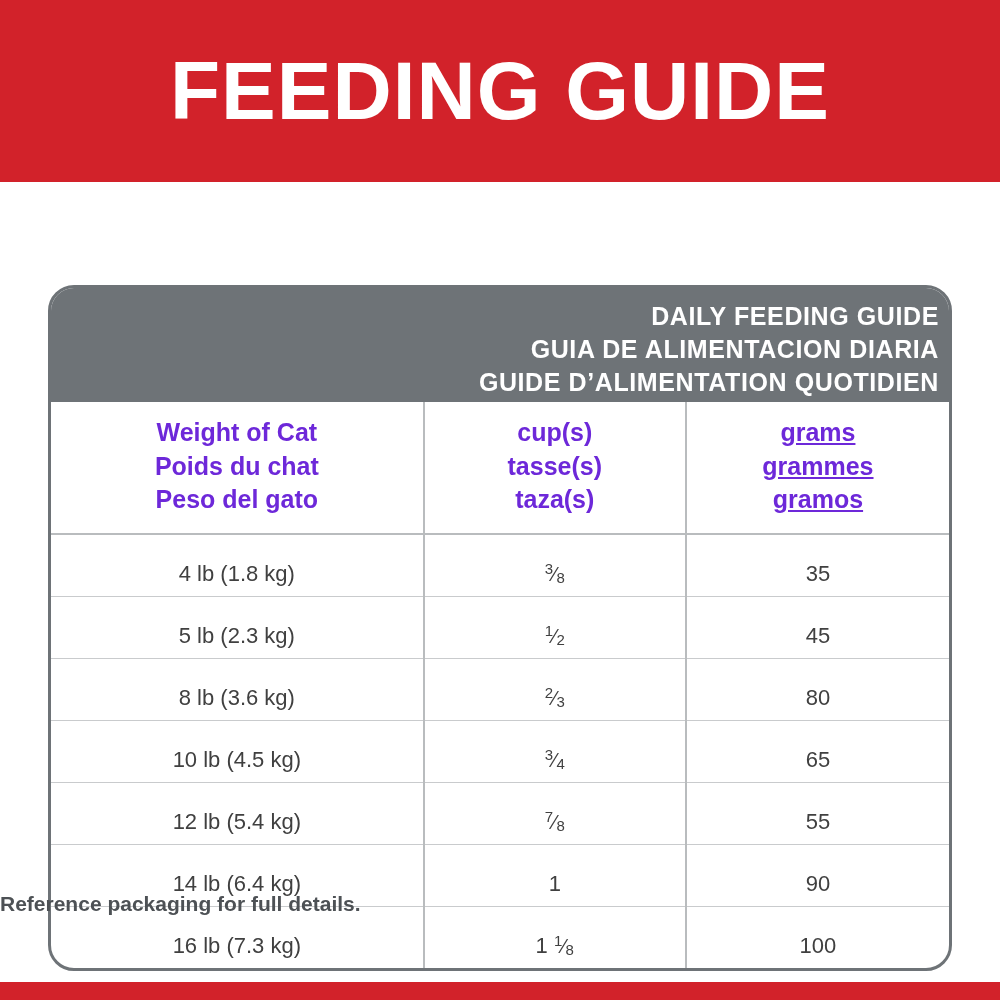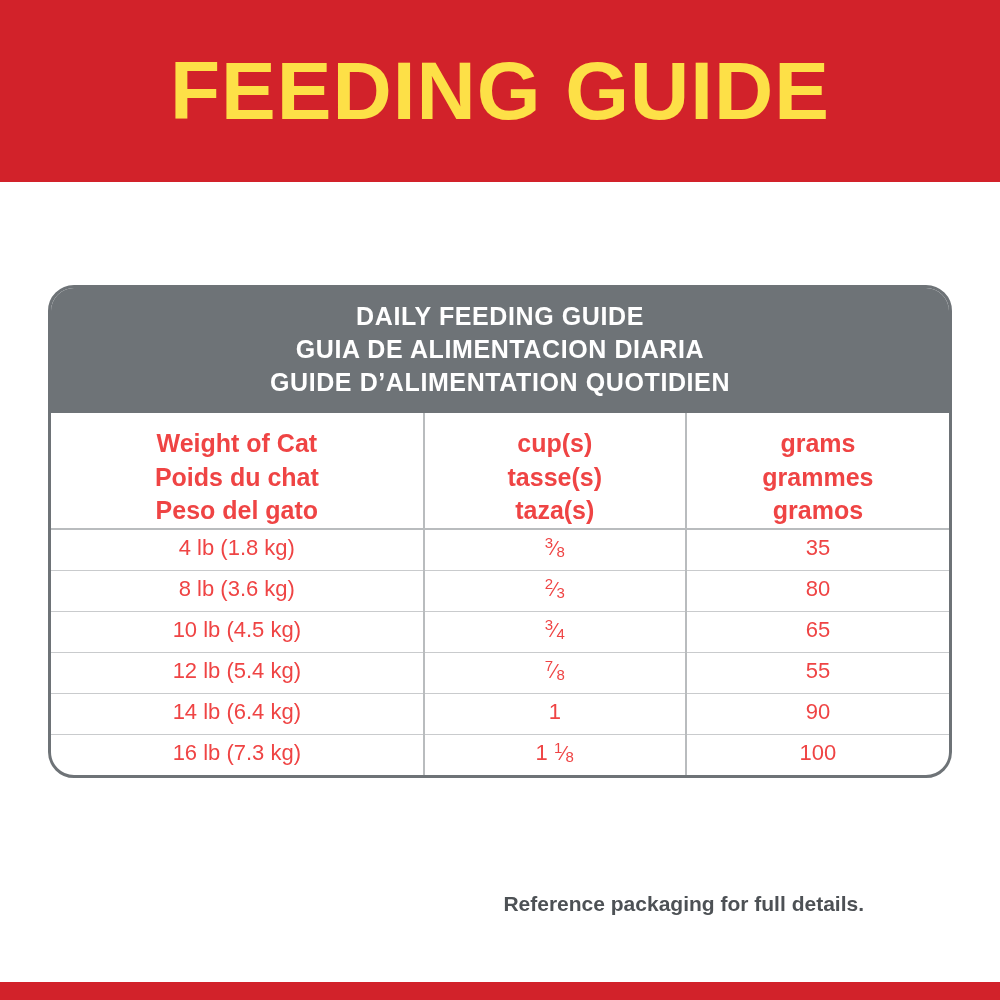--- a/index.html
+++ b/index.html
@@ -21,21 +21,21 @@
     top: 0;
     left: 0;
     width: 1000px;
     height: 182px;
     background: #d2222a;
     display: flex;
     align-items: center;
     justify-content: center;
   }
   .banner-title {
-    color: #fde047;
+    color: #ffffff;
     font-size: 82px;
     font-weight: bold;
     letter-spacing: 1px;
     line-height: 1;
     text-align: right;
     font-family: "Liberation Sans", sans-serif;
   }
 
   
   .bottom-bar {
@@ -56,58 +56,58 @@
     border: 3px solid #6e7377;
     border-radius: 26px;
     background: #ffffff;
     box-sizing: border-box;
     overflow: hidden;
   }
 
   .card-header {
     background: #6e7377;
     color: #ffffff;
-    text-align: center;
-    padding: 12px 10px 14px 10px;
+    text-align: right;
+    padding: 12px 10px 3px 10px;
   }
   .card-header div {
     font-size: 25px;
     font-weight: bold;
     letter-spacing: 0.6px;
     line-height: 1.32;
   }
 
   table.guide {
     width: 100%;
     border-collapse: collapse;
     table-layout: fixed;
   }
   table.guide col.c1 { width: 41.5%; }
   table.guide col.c2 { width: 29.2%; }
   table.guide col.c3 { width: 29.3%; }
 
   table.guide th {
-    color: #ef4444;
+    color: #6d28d9;
     font-size: 25px;
     font-weight: bold;
     line-height: 1.34;
     text-align: center;
-    padding: 14px 6px 0 6px;
+    padding: 14px 6px 16px 6px;
     border-right: 2px solid #b9bcbe;
     border-bottom: 2px solid #b9bcbe;
     vertical-align: middle;
   }
-  table.guide th:last-child { border-right: none; }
+  table.guide th:last-child { border-right: none; text-decoration: underline; }
   table.guide th .hline { display: block; }
 
   table.guide td {
-    color: #ef4444;
+    color: #404040;
     font-size: 22px;
     text-align: center;
-    padding: 5px 6px 9px 6px;
+    padding: 26px 6px 9px 6px;
     border-right: 2px solid #b9bcbe;
     border-bottom: 1px solid #c9cbcd;
     vertical-align: middle;
   }
   table.guide td:last-child { border-right: none; }
   table.guide tr:last-child td { border-bottom: none; }
 
   .frac {
     font-size: 22px;
     white-space: nowrap;
@@ -122,21 +122,21 @@
     vertical-align: -0.12em;
     line-height: 0;
   }
   .frac .slash { font-size: 20px; }
 
   .footnote {
     position: absolute;
     left: 0;
     top: 892px;
     width: 864px;
-    text-align: right;
+    text-align: left;
     color: #4d5155;
     font-size: 21px;
     font-weight: bold;
   }
 </style>
 </head>
 <body>
 
 <div class="banner">
   <div class="banner-title">FEEDING GUIDE</div>
@@ -175,20 +175,25 @@
         </th>
       </tr>
     </thead>
     <tbody>
       <tr>
         <td>4 lb (1.8 kg)</td>
         <td><span class="frac"><span></span><sup>3</sup><span class="slash">⁄</span><sub>8</sub></span></td>
         <td>35</td>
       </tr>
       <tr>
+        <td>5 lb (2.3 kg)</td>
+        <td><span class="frac"><span></span><sup>1</sup><span class="slash">⁄</span><sub>2</sub></span></td>
+        <td>45</td>
+      </tr>
+      <tr>
         <td>8 lb (3.6 kg)</td>
         <td><span class="frac"><span></span><sup>2</sup><span class="slash">⁄</span><sub>3</sub></span></td>
         <td>80</td>
       </tr>
       <tr>
         <td>10 lb (4.5 kg)</td>
         <td><span class="frac"><span></span><sup>3</sup><span class="slash">⁄</span><sub>4</sub></span></td>
         <td>65</td>
       </tr>
       <tr>

